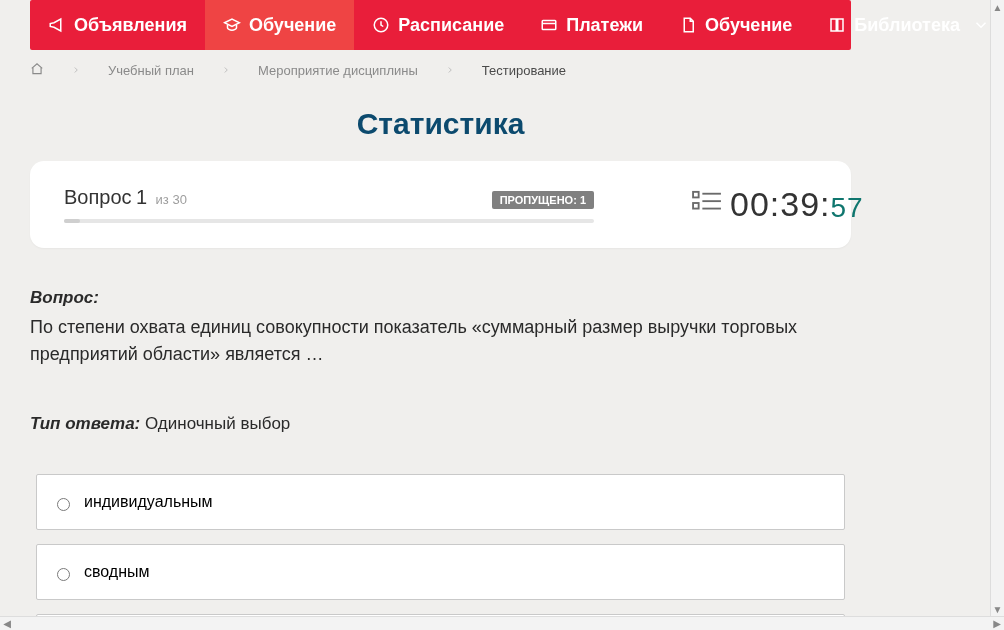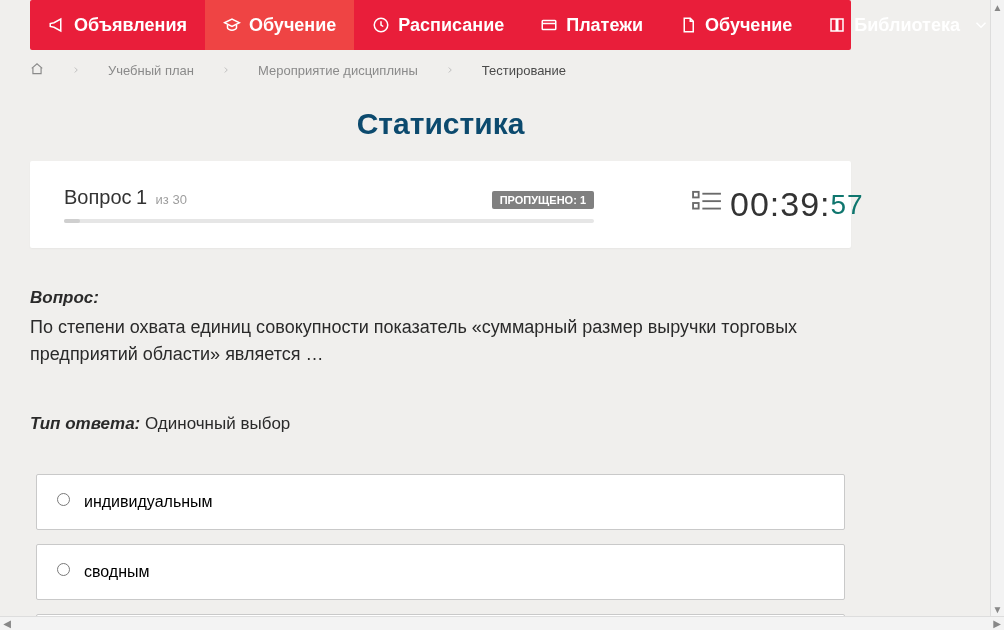--- a/index.html
+++ b/index.html
@@ -44,21 +44,21 @@
       text-align:center;
       color:#0c4a6e;
       font-size:30px;
       font-weight:700;
       margin:28px 0 20px 0;
     }
     
     .card {
       background:#fff;
       margin:0 30px;
-      border-radius:2px;
+      border-radius:14px;
       padding:24px 34px;
       display:flex;
       align-items:center;
       box-shadow:0 1px 2px rgba(0,0,0,0.04);
       gap:8px;
     }
     .left-block { flex:0 0 auto; width:530px;}
     .qline { display:flex; align-items:baseline; justify-content:space-between;}
     .qtitle { font-size:20px; color:#333; }
     .qtotal { color:#9e9e9e; font-size:13px; margin-left:4px;}
@@ -69,35 +69,35 @@
     }
     .progress {
       height:4px; background:#e6e6e6; border-radius:2px; margin-top:10px; position:relative;
     }
     .progress .bar { position:absolute; left:0; top:0; bottom:0; background:#cfcfcf; width:3%; border-radius:2px;}
     .list-icon { margin-left:90px; cursor:pointer;}
     .list-icon svg{ width:30px; height:26px; stroke:#6a6a6a; stroke-width:2;}
     .timer {
       margin-left:auto;
       font-size:34px; color:#333; letter-spacing:1px;
-      display:flex; align-items:center;
+      display:flex; align-items:flex-end;
     }
     .timer .sec { color:#0f766e; font-size:28px;}
     
     .qbody { margin:40px 30px 13px 30px; color:#2a2a2a; }
     .qlabel { font-weight:700; font-style:italic; font-size:17px; }
     .qtext  { font-size:18px; line-height:1.5; margin-top:6px; }
     .atype  { margin-top:46px; font-size:17px;}
     .atype .lbl{ font-weight:700; font-style:italic;}
     
     .answers { margin:40px 36px 20px 36px; }
     .answer {
       border:1px solid #c9c9c9; background:#fff;
       padding:18px 20px; margin-bottom:14px;
-      display:flex; align-items:flex-start; gap:14px;
+      display:flex; align-items:flex-end; gap:14px;
       cursor:pointer; border-radius:2px;
       font-size:16px;
     }
     .radio {
       width:13px; height:13px; border:1px solid #7a7a7a;
       border-radius:50%; flex:0 0 auto;
     }
     
     .hscroll { position:fixed; left:0; right:0; bottom:0; height:14px; background:#f3f3f3; border-top:1px solid #ddd; display:flex; align-items:center;}
     .hscroll .arrow{ width:14px; height:14px; display:flex; align-items:center; justify-content:center; color:#888; font-size:10px;}

